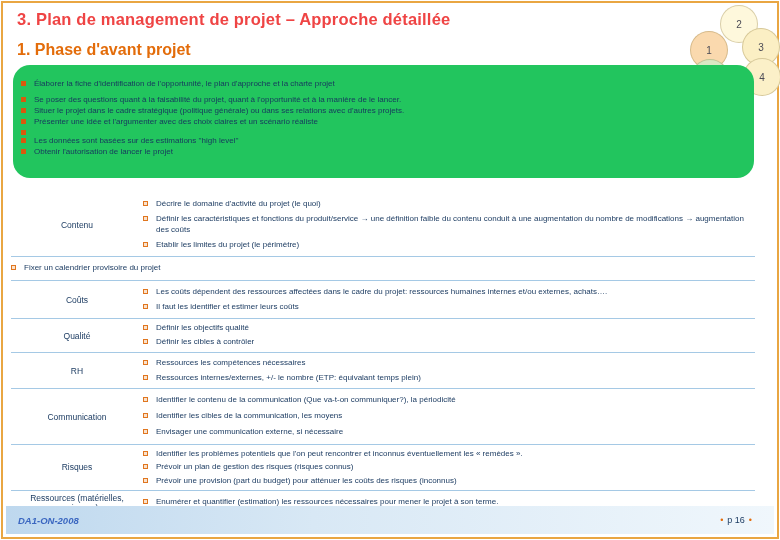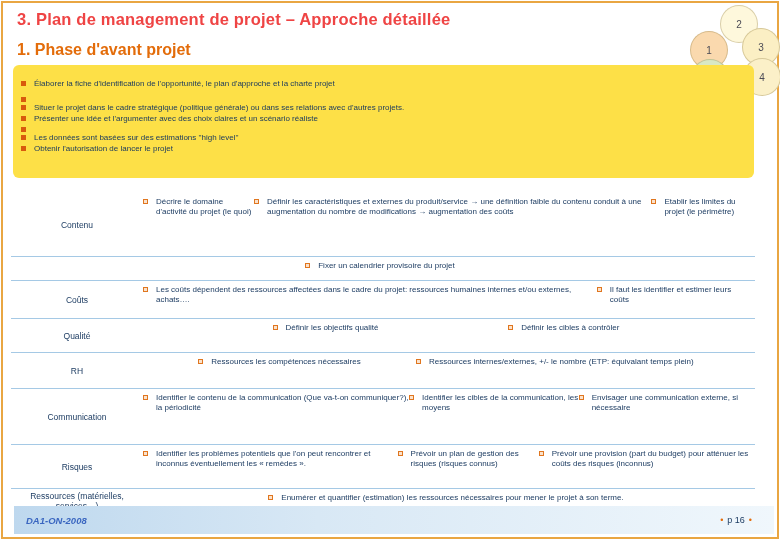--- a/index.html
+++ b/index.html
@@ -27,21 +27,21 @@
     font-size:10px; color:#4a4a55;
   }
   .circle:nth-child(1){ left:37px; top:2px; }
   .circle:nth-child(2){ left:7px;  top:28px; }
   .circle:nth-child(3){ left:59px; top:25px; }
   .circle:nth-child(4){ left:8px;  top:56px; }
   .circle:nth-child(5){ left:60px; top:55px; }
 
   .intro-box {
     position:absolute; left:10px; top:62px; width:741px; height:113px;
-    background:#fde047; border-radius:6px;
+    background:#22c55e; border-radius:17px;
     padding:13px 14px 6px 8px; box-sizing:border-box;
   }
   .intro-item {
     display:flex; align-items:flex-start;
     font-size:8px; line-height:11px; color:#17375E;
   }
   .intro-item:first-child { margin-bottom:5px; }
   .sq {
     flex:0 0 auto; width:5px; height:5px; margin:3px 8px 0 0;
     background:#D85A0D;
@@ -59,35 +59,35 @@
   .row:nth-child(7){ min-height:44px; }
   .row:nth-child(8){ min-height:20px; }
   .label-cell {
     width:132px; flex:0 0 132px; box-sizing:border-box;
     display:flex; align-items:center; justify-content:center;
     text-align:center; font-size:8.5px; line-height:10px; color:#17375E;
     padding:2px 10px;
   }
   .items-cell {
     flex:1; box-sizing:border-box;
-    display:flex; flex-direction:row; justify-content:space-evenly;
+    display:flex; flex-direction:column; justify-content:space-evenly;
     padding:2px 6px 2px 0;
   }
   .item {
     display:flex; align-items:flex-start;
     font-size:8px; line-height:10.5px; color:#17375E;
     padding:1.5px 0;
   }
   .sq2 {
     flex:0 0 auto; width:5px; height:5px; margin:2px 8px 0 0;
     border:1px solid #E0761F; background:#FAE2CC; box-sizing:border-box;
   }
 
   .footer-bar {
-    position:absolute; left:11px; right:3px; bottom:3px; height:28px;
+    position:absolute; left:3px; right:3px; bottom:3px; height:28px;
     background:linear-gradient(90deg, #BED8EE 0%, #D8E8F5 40%, #F0F7FC 100%);
     display:flex; align-items:center; justify-content:space-between;
     padding:0 22px 0 12px; box-sizing:border-box;
   }
   .footer-code {
     font-size:9.5px; font-weight:bold; font-style:italic; color:#3A66C0;
   }
   .page-number {
     font-size:9px; color:#17375E;
     display:flex; align-items:center; gap:4px;
@@ -110,20 +110,21 @@
     </div>
 
   <div class="intro-box">
     <div id="intro-list">
         <div class="intro-item">
           <span class="sq"></span>
           <span>Élaborer la fiche d'identification de l'opportunité, le plan d'approche et la charte projet</span>
         </div>
         <div class="intro-item">
           <span class="sq"></span>
+          <span>Se poser des questions quant à la faisabilité du projet, quant à l'opportunité et à la manière de le lancer.</span>
         </div>
         <div class="intro-item">
           <span class="sq"></span>
           <span>Situer le projet dans le cadre stratégique (politique générale) ou dans ses relations avec d'autres projets.</span>
         </div>
         <div class="intro-item">
           <span class="sq"></span>
           <span>Présenter une idée et l'argumenter avec des choix claires et un scénario réaliste</span>
         </div>
         <div class="intro-item">
@@ -143,21 +144,21 @@
   <div class="table" id="content-table">
       <div class="row">
         <div class="label-cell">Contenu</div>
         <div class="items-cell">
           <div class="item">
             <span class="sq2"></span>
             <span>Décrire le domaine d'activité du projet (le quoi)</span>
           </div>
           <div class="item">
             <span class="sq2"></span>
-            <span>Définir les caractéristiques et externes du produit/service → une définition faible du contenu conduit à une augmentation du nombre de modifications → augmentation des coûts</span>
+            <span>Définir les caractéristiques et fonctions du produit/service → une définition faible du contenu conduit à une augmentation du nombre de modifications → augmentation des coûts</span>
           </div>
           <div class="item">
             <span class="sq2"></span>
             <span>Etablir les limites du projet (le périmètre)</span>
           </div>
         </div>
       </div>
       <div class="row">
         <div class="items-cell">
           <div class="item">

